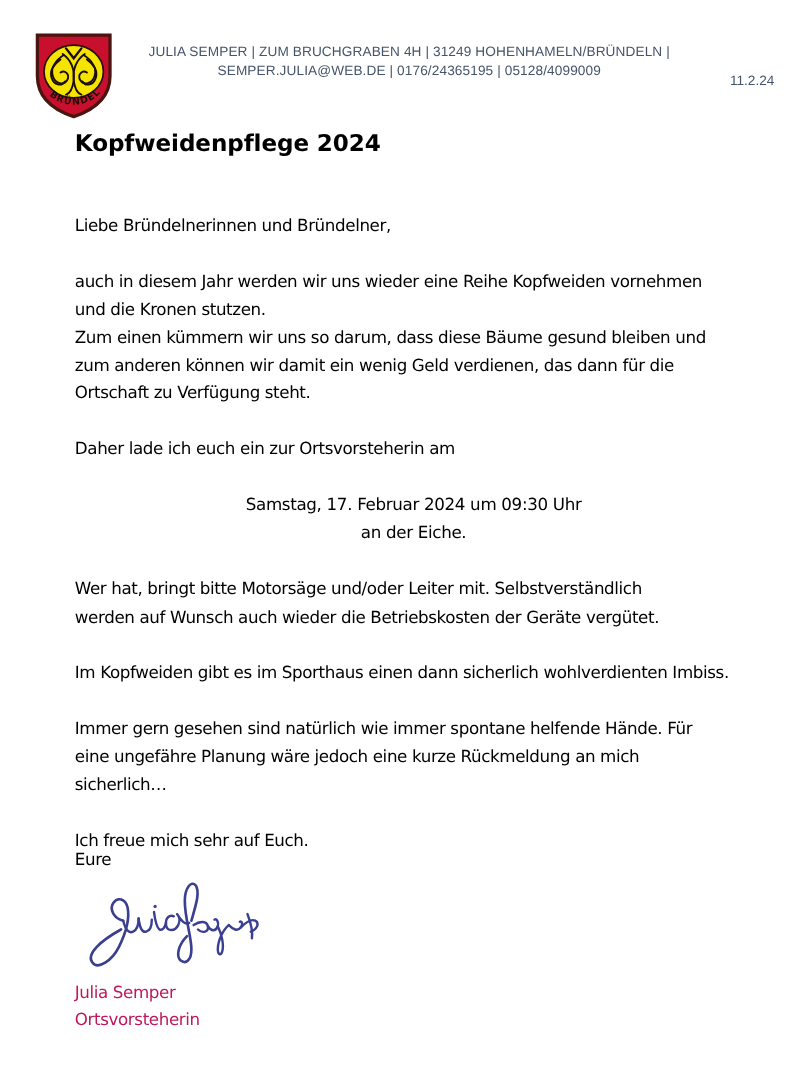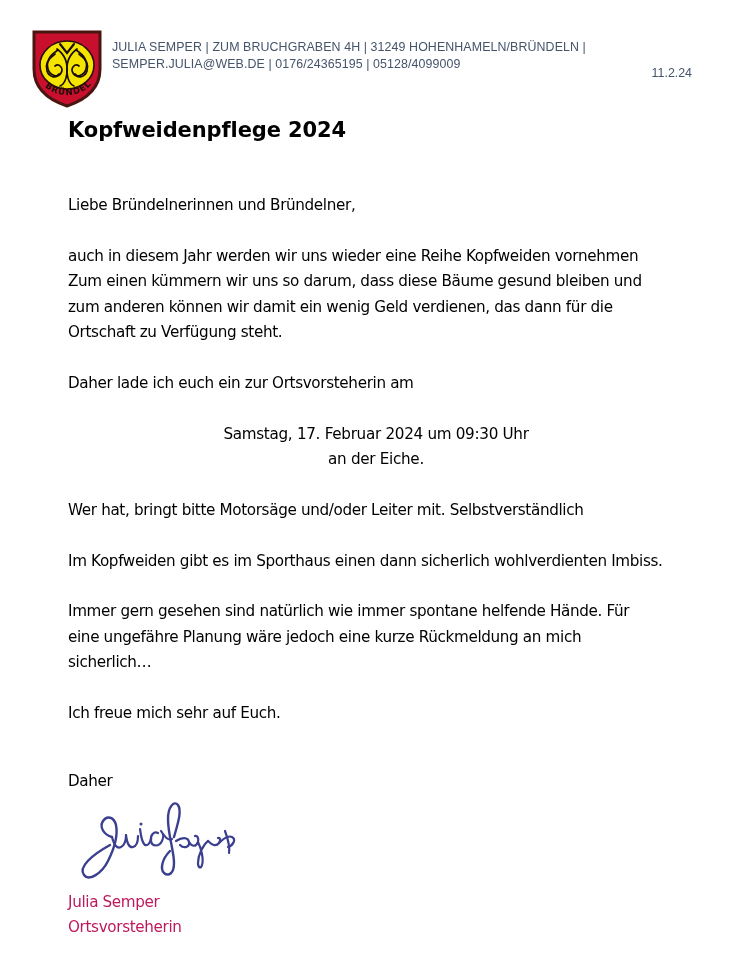--- a/index.html
+++ b/index.html
@@ -32,36 +32,38 @@
     left: 30px;
     top: 29px;
     width: 74px;
     height: 80px;
   }
   #header-contact {
     position: absolute;
     left: 112px;
     top: 39px;
     width: 520px;
+    text-align: center;
     color: #44546a;
     font-family: "Liberation Sans", sans-serif;
     font-size: 12.4px;
     line-height: 17px;
     letter-spacing: 0.1px;
   }
   #header-date {
     position: absolute;
     left: 0;
     top: 65px;
     width: 692px;
     text-align: right;
     color: #44546a;
     font-family: "Liberation Sans", sans-serif;
     font-size: 12.4px;
     line-height: 17px;
+    padding-left: 12px;
   }
 
   
   #doc-title {
     position: absolute;
     left: 68px;
     top: 118px;
     width: 612px;
     font-family: "DejaVu Sans", sans-serif;
     font-size: 21px;
@@ -162,51 +164,53 @@
   </div>
 
   <div id="doc-title">Kopfweidenpflege 2024</div>
 
   <div id="body-area">
 
     <p class="para">Liebe Bründelnerinnen und Bründelner,</p>
 
     <p class="para noblank">
       <span>auch in diesem Jahr werden wir uns wieder eine Reihe Kopfweiden vornehmen</span><br>
+      <span>und die Kronen stutzen.</span>
     </p>
 
     <p class="para">
       <span>Zum einen kümmern wir uns so darum, dass diese Bäume gesund bleiben und</span><br>
       <span>zum anderen können wir damit ein wenig Geld verdienen, das dann für die</span><br>
       <span>Ortschaft zu Verfügung steht.</span>
     </p>
 
     <p class="para">Daher lade ich euch ein zur Ortsvorsteherin am</p>
 
     <p class="para centered-bold">
       <span>Samstag, 17. Februar 2024 um 09:30 Uhr</span><br>
       <span>an der Eiche.</span>
     </p>
 
     <p class="para">
       <span>Wer hat, bringt bitte Motorsäge und/oder Leiter mit. Selbstverständlich</span><br>
+      <span>werden auf Wunsch auch wieder die Betriebskosten der Geräte vergütet.</span>
     </p>
 
     <p class="para">Im Kopfweiden gibt es im Sporthaus einen dann sicherlich wohlverdienten Imbiss.</p>
 
     <p class="para">
       <span>Immer gern gesehen sind natürlich wie immer spontane helfende Hände. Für</span><br>
       <span>eine ungefähre Planung wäre jedoch eine kurze Rückmeldung an mich</span><br>
       <span>sicherlich…</span>
     </p>
 
     <p class="para">Ich freue mich sehr auf Euch.</p>
   </div>
 
-  <div id="sign-off">Daher</div>
+  <div id="sign-off">Eure</div>
 
   <div id="signature-image">
     <svg viewBox="0 0 190 92" width="190" height="92" aria-hidden="true">
       <g fill="none" stroke="#3b3f8f" stroke-linecap="round" stroke-linejoin="round">
 
         <path d="M48 52 C30 62 16 74 22 82 C27 89 40 80 46 68 C52 56 56 42 54 32
                  C52 24 45 22 41 28 C37 34 42 42 50 44" stroke-width="2.4"></path>
 
         <path d="M50 44 C52 52 55 56 59 54 C63 52 64 46 64 42" stroke-width="2.2"></path>
         <path d="M64 42 C65 50 67 55 71 54 C75 53 76 48 76 43" stroke-width="2.2"></path>

